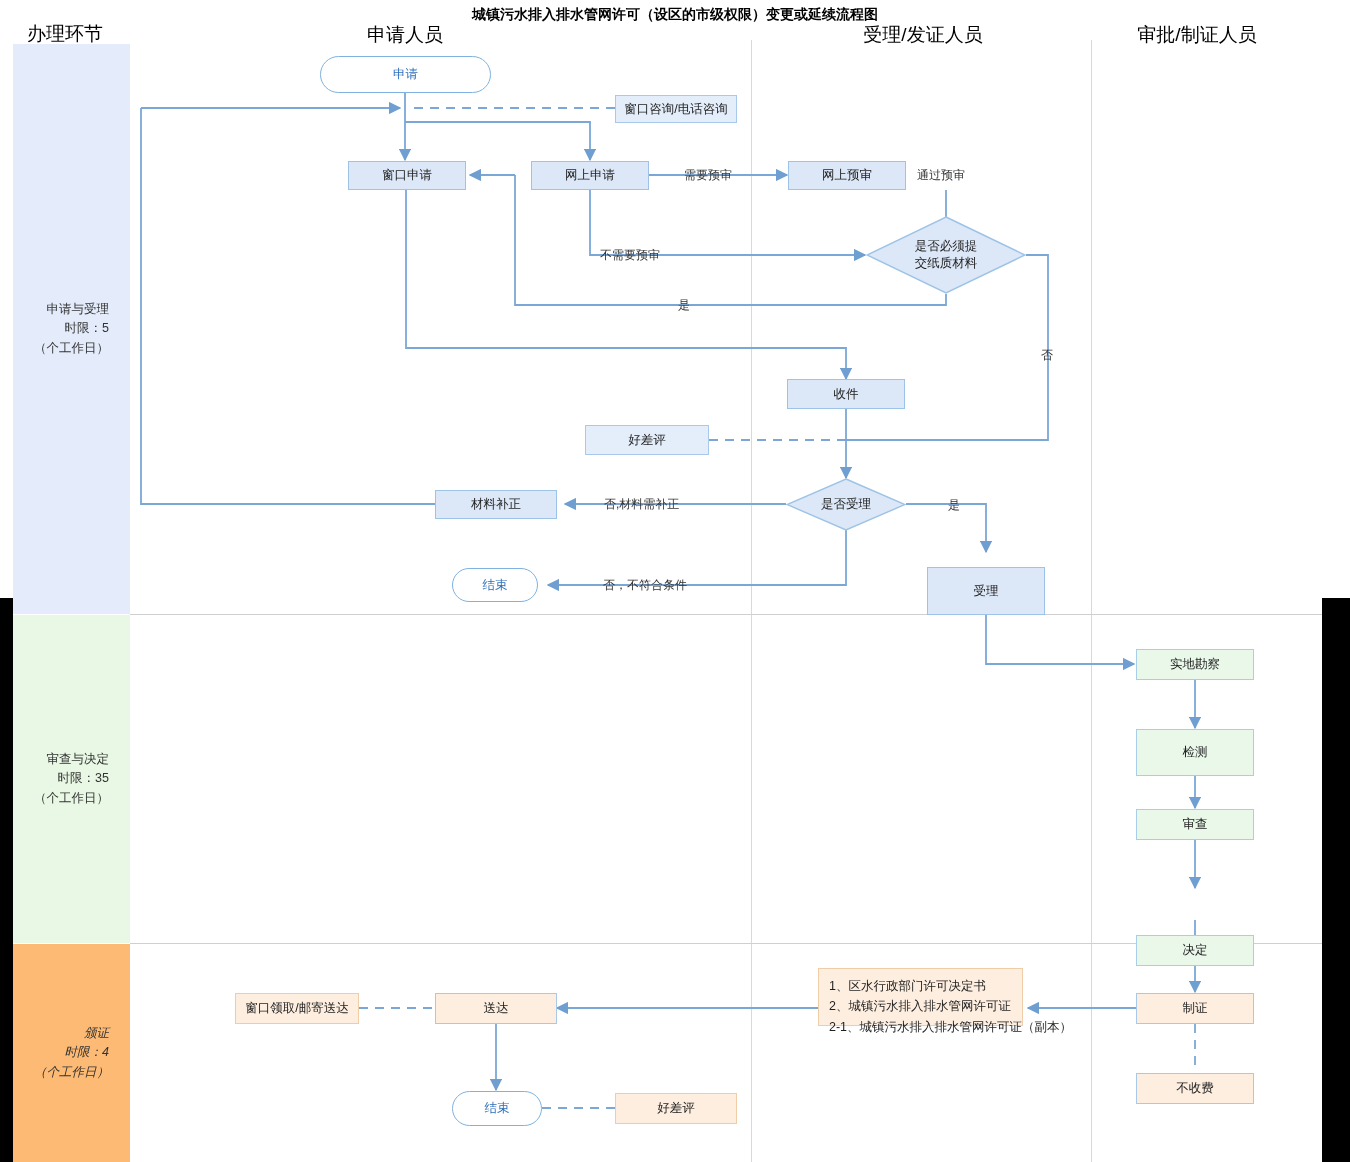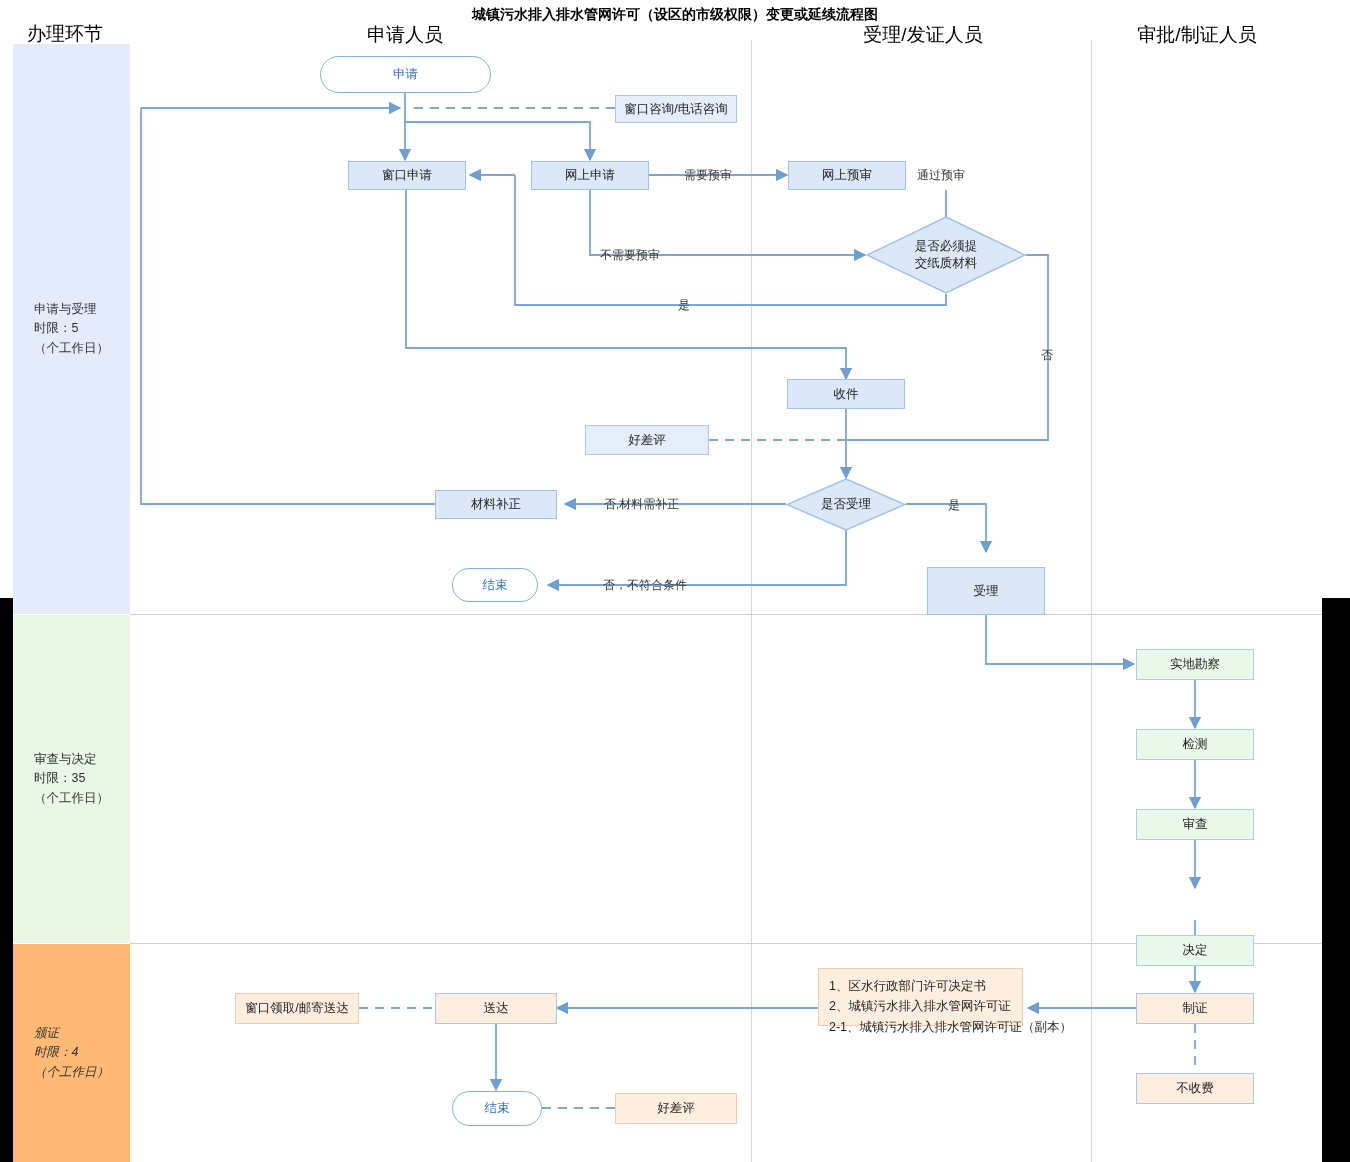--- a/index.html
+++ b/index.html
@@ -6,21 +6,21 @@
   body{width:1350px;height:1162px;position:relative;overflow:hidden;
        font-family:"Liberation Sans","DejaVu Sans",sans-serif;color:#1a1a1a;}
   #canvas{position:absolute;left:0;top:0;width:1350px;height:1162px;}
   .abs{position:absolute;box-sizing:border-box;}
 
   
   .title{font-size:14px;font-weight:bold;color:#000;text-align:center;white-space:nowrap;}
   .colhead{font-size:19px;font-weight:normal;color:#000;text-align:center;white-space:nowrap;}
 
   
-  .band{display:flex;align-items:center;justify-content:center;text-align:left;
+  .band{display:flex;align-items:center;justify-content:center;text-align:right;
         font-size:12.5px;line-height:1.55;color:#333;white-space:pre-line;}
   .band-apply{background:#e4ecfb;}
   .band-review{background:#e8f8e4;}
   .band-issue{background:#fdba74;font-style:italic;}
 
   
   .node{display:flex;align-items:center;justify-content:center;text-align:center;
         font-size:12.5px;line-height:1.45;border:1px solid #9dc3e6;}
   .n-blue{background:#dce7f7;border-color:#9dc3e6;color:#1f1f1f;}
   .n-blue-pale{background:#e4edfa;border-color:#a8c9ea;color:#1f1f1f;}
@@ -174,21 +174,21 @@
       <polygon points="60,1 119,26.5 60,52 1,26.5" fill="#dce7f7" stroke="#9dc3e6" stroke-width="1.4"></polygon>
     </svg>
     <div class="dlabel">是否受理</div>
   </div>
 
   <div class="abs term" style="left:452px;top:568px;width:86px;height:34px;">结束</div>
 
   <div class="abs node n-blue" style="left:927px;top:567px;width:118px;height:48px;">受理</div>
 
   <div class="abs node n-green" style="left:1136px;top:649px;width:118px;height:31px;">实地勘察</div>
-  <div class="abs node n-green" style="left:1136px;top:729px;width:118px;height:31px;">检测</div>
+  <div class="abs node n-green" style="left:1136px;top:729px;width:118px;height:47px;">检测</div>
   <div class="abs node n-green" style="left:1136px;top:809px;width:118px;height:31px;">审查</div>
   <div class="abs node n-green" style="left:1136px;top:889px;width:118px;height:31px;margin-top:46px;">决定</div>
 
   <div class="abs node n-orange-b" style="left:1136px;top:993px;width:118px;height:31px;">制证</div>
   <div class="abs node n-orange-b" style="left:1136px;top:1073px;width:118px;height:31px;">不收费</div>
 
   <div class="abs node n-orange doclist" style="left:818px;top:968px;width:205px;height:58px;">
     <div>1、区水行政部门许可决定书</div>
     <div>2、城镇污水排入排水管网许可证</div>
     <div>2-1、城镇污水排入排水管网许可证（副本）</div>

